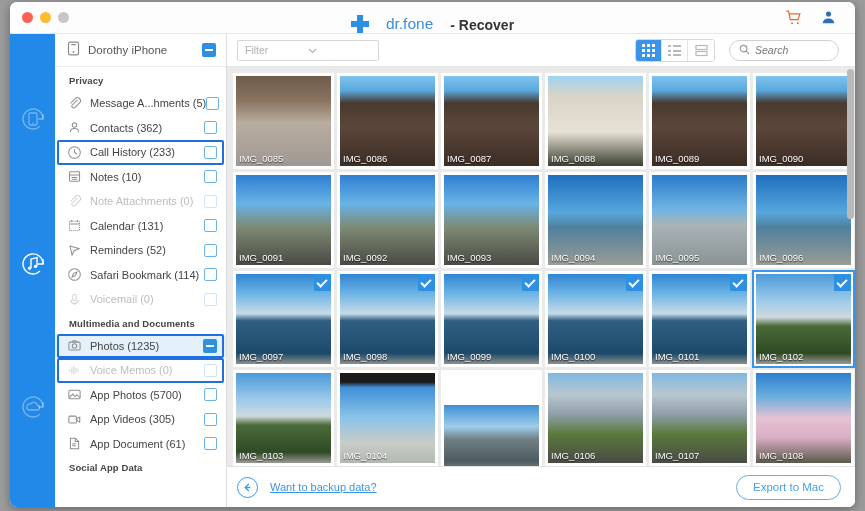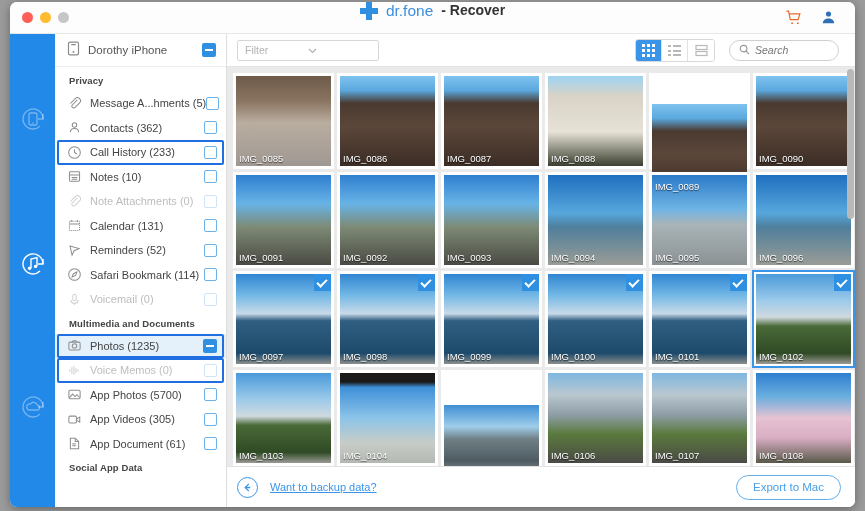--- a/index.html
+++ b/index.html
@@ -20,22 +20,22 @@
     border-bottom:1px solid #e7e7e7;
     display:flex; align-items:center;
   }
   .traffic{ display:flex; gap:7px; margin-left:12px; }
   .dot{ width:11px; height:11px; border-radius:50%; display:block; }
   .dot.red{ background:#ff5f57; }
   .dot.yellow{ background:#febc2e; }
   .dot.gray{ background:#c6c6c6; }
   .brand{
     position:absolute; left:0; right:0; top:0; bottom:0;
-    display:flex; align-items:flex-start; justify-content:center;
-    gap:8px; pointer-events:none;
+    display:flex; align-items:flex-end; justify-content:center;
+    gap:17px; pointer-events:none;
   }
   .brand .logo{ width:18px; height:18px; position:relative; }
   .brand .logo i{ position:absolute; background:#2f8fe0; display:block; }
   .brand .logo i.h{ left:0; top:6px; width:18px; height:6px; }
   .brand .logo i.v{ left:6px; top:0; width:6px; height:18px; }
   .brand .name{ color:#3d8fdd; font-size:15.5px; }
   .brand .sub{ color:#333; font-size:14px; font-weight:bold; }
   .tb-right{ margin-left:auto; display:flex; align-items:center; gap:18px; margin-right:18px; }
   .ic{ cursor:pointer; line-height:0; }
 
@@ -449,21 +449,21 @@
                 <div class="thumb" style="background:linear-gradient(#7fc3ef 0%,#5aa8de 16%,#4a3a30 30%,#5c463a 56%,#3b2d25 100%);">
                   <span class="cap">IMG_0087</span>
                 </div>
               </div>
               <div class="cell">
                 <div class="thumb" style="background:linear-gradient(#9fd3f2 0%,#d8d3c6 22%,#e7e2d6 62%,#3b4030 100%);">
                   <span class="cap">IMG_0088</span>
                 </div>
               </div>
               <div class="cell">
-                <div class="thumb" style="background:linear-gradient(#7fc3ef 0%,#5aa8de 16%,#4a3a30 30%,#5c463a 56%,#3b2d25 100%);margin-top:28px;">
+                <div class="thumb" style="background:linear-gradient(#7fc3ef 0%,#5aa8de 16%,#4a3a30 30%,#5c463a 56%,#3b2d25 100%);">
                   <span class="cap">IMG_0089</span>
                 </div>
               </div>
               <div class="cell">
                 <div class="thumb" style="background:linear-gradient(#7fc3ef 0%,#5aa8de 16%,#4a3a30 30%,#5c463a 56%,#3b2d25 100%);">
                   <span class="cap">IMG_0090</span>
                 </div>
               </div>
             </div>
             <div class="row">

